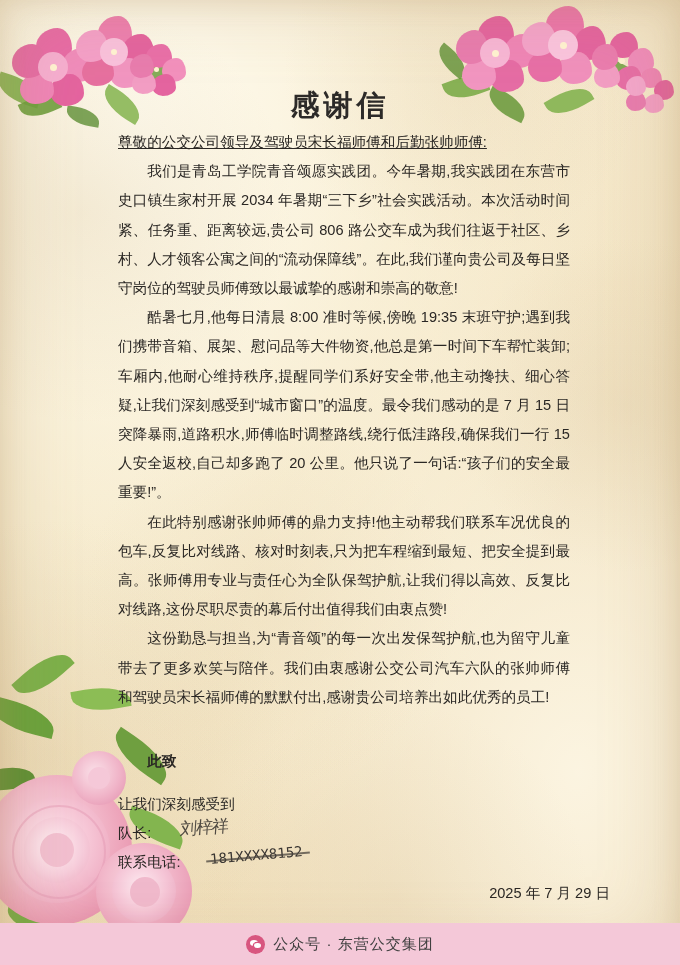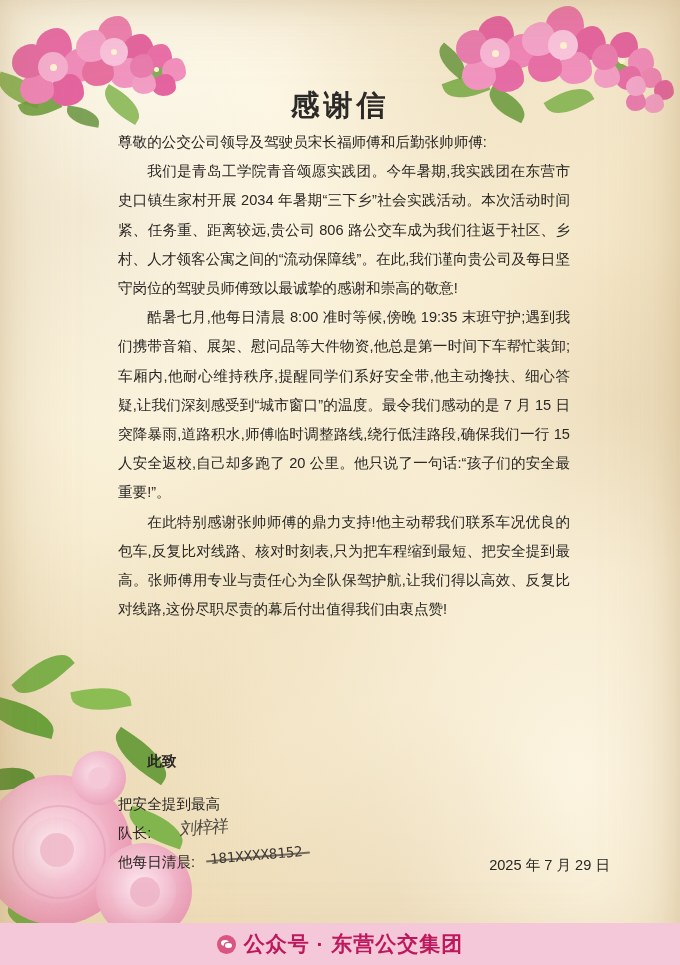--- a/index.html
+++ b/index.html
@@ -78,20 +78,21 @@
     text-justify: inter-ideograph;
   }
   .body-text p {
     margin: 0;
   }
   .indent {
     text-indent: 2em;
   }
   .noindent {
     text-indent: 0;
+    text-decoration: underline;
   }
 
   .closing {
     position: absolute;
     left: 118px;
     top: 747px;
     width: 452px;
     font-size: 14.6px;
     line-height: 29.2px;
     color: #2a2724;
@@ -141,21 +142,21 @@
     width: 104px;
     height: 1.5px;
     background: #4a443e;
     transform: rotate(-5deg);
     opacity: 0.75;
   }
 
   .date-line {
     position: absolute;
     right: 70px;
-    top: 856px;
+    top: 884px;
     font-size: 14.6px;
     color: #2a2724;
   }
 
   
   .footer-bar {
     position: absolute;
     left: 0;
     bottom: 0;
     width: 680px;
@@ -185,24 +186,24 @@
   .wechat-icon::after {
     content: "";
     position: absolute;
     left: 8px; top: 8px;
     width: 7px; height: 5.5px;
     border-radius: 50%;
     background: #fff;
     box-shadow: 0 0 0 1.2px #d8567f;
   }
   .footer-text {
-    font-size: 21px;
-    color: #be185d;
+    font-size: 15px;
+    color: #404040;
     letter-spacing: 1px;
-    font-weight: bold;
+    font-weight: normal;
   }
 
   
   .floral {
     position: absolute;
     pointer-events: none;
   }
   .fl-topleft  { left: -10px; top: 8px;  width: 240px; height: 130px; }
   .fl-topright { right: -6px; top: 2px;  width: 260px; height: 135px; }
   .fl-bottomleft { left: -24px; bottom: 18px; width: 250px; height: 300px; }
@@ -337,36 +338,37 @@
   </div>
 
   <div class="letter">
     <div class="letter-title">感谢信</div>
 
     <div class="body-text">
       <p class="noindent">尊敬的公交公司领导及驾驶员宋长福师傅和后勤张帅师傅:</p>
       <p class="indent">我们是青岛工学院青音颂愿实践团。今年暑期,我实践团在东营市史口镇生家村开展 2034 年暑期“三下乡”社会实践活动。本次活动时间紧、任务重、距离较远,贵公司 806 路公交车成为我们往返于社区、乡村、人才领客公寓之间的“流动保障线”。在此,我们谨向贵公司及每日坚守岗位的驾驶员师傅致以最诚挚的感谢和崇高的敬意!</p>
       <p class="indent">酷暑七月,他每日清晨 8:00 准时等候,傍晚 19:35 末班守护;遇到我们携带音箱、展架、慰问品等大件物资,他总是第一时间下车帮忙装卸;车厢内,他耐心维持秩序,提醒同学们系好安全带,他主动搀扶、细心答疑,让我们深刻感受到“城市窗口”的温度。最令我们感动的是 7 月 15 日突降暴雨,道路积水,师傅临时调整路线,绕行低洼路段,确保我们一行 15 人安全返校,自己却多跑了 20 公里。他只说了一句话:“孩子们的安全最重要!”。</p>
       <p class="indent">在此特别感谢张帅师傅的鼎力支持!他主动帮我们联系车况优良的包车,反复比对线路、核对时刻表,只为把车程缩到最短、把安全提到最高。张师傅用专业与责任心为全队保驾护航,让我们得以高效、反复比对线路,这份尽职尽责的幕后付出值得我们由衷点赞!</p>
+      <p class="indent">这份勤恳与担当,为“青音颂”的每一次出发保驾护航,也为留守儿童带去了更多欢笑与陪伴。我们由衷感谢公交公司汽车六队的张帅师傅和驾驶员宋长福师傅的默默付出,感谢贵公司培养出如此优秀的员工!</p>
     </div>
 
     <div class="closing">
       <div class="l1">此致</div>
     </div>
 
     <div class="signature-block">
       <div class="sig-row">
-        <span>把安全提到最高</span>
+        <span>让我们深刻感受到</span>
       </div>
       <div class="sig-row">
         <span>队长:</span>
         <span class="handwrite-name">刘梓祥</span>
       </div>
       <div class="sig-row">
-        <span>他每日清晨:</span>
+        <span>联系电话:</span>
         <span class="handwrite-phone">181XXXX8152</span>
         <span class="hand-strike"></span>
       </div>
     </div>
 
     <div class="date-line">2025 年 7 月 29 日</div>
   </div>
 
   <div class="edge-shade"></div>
 

